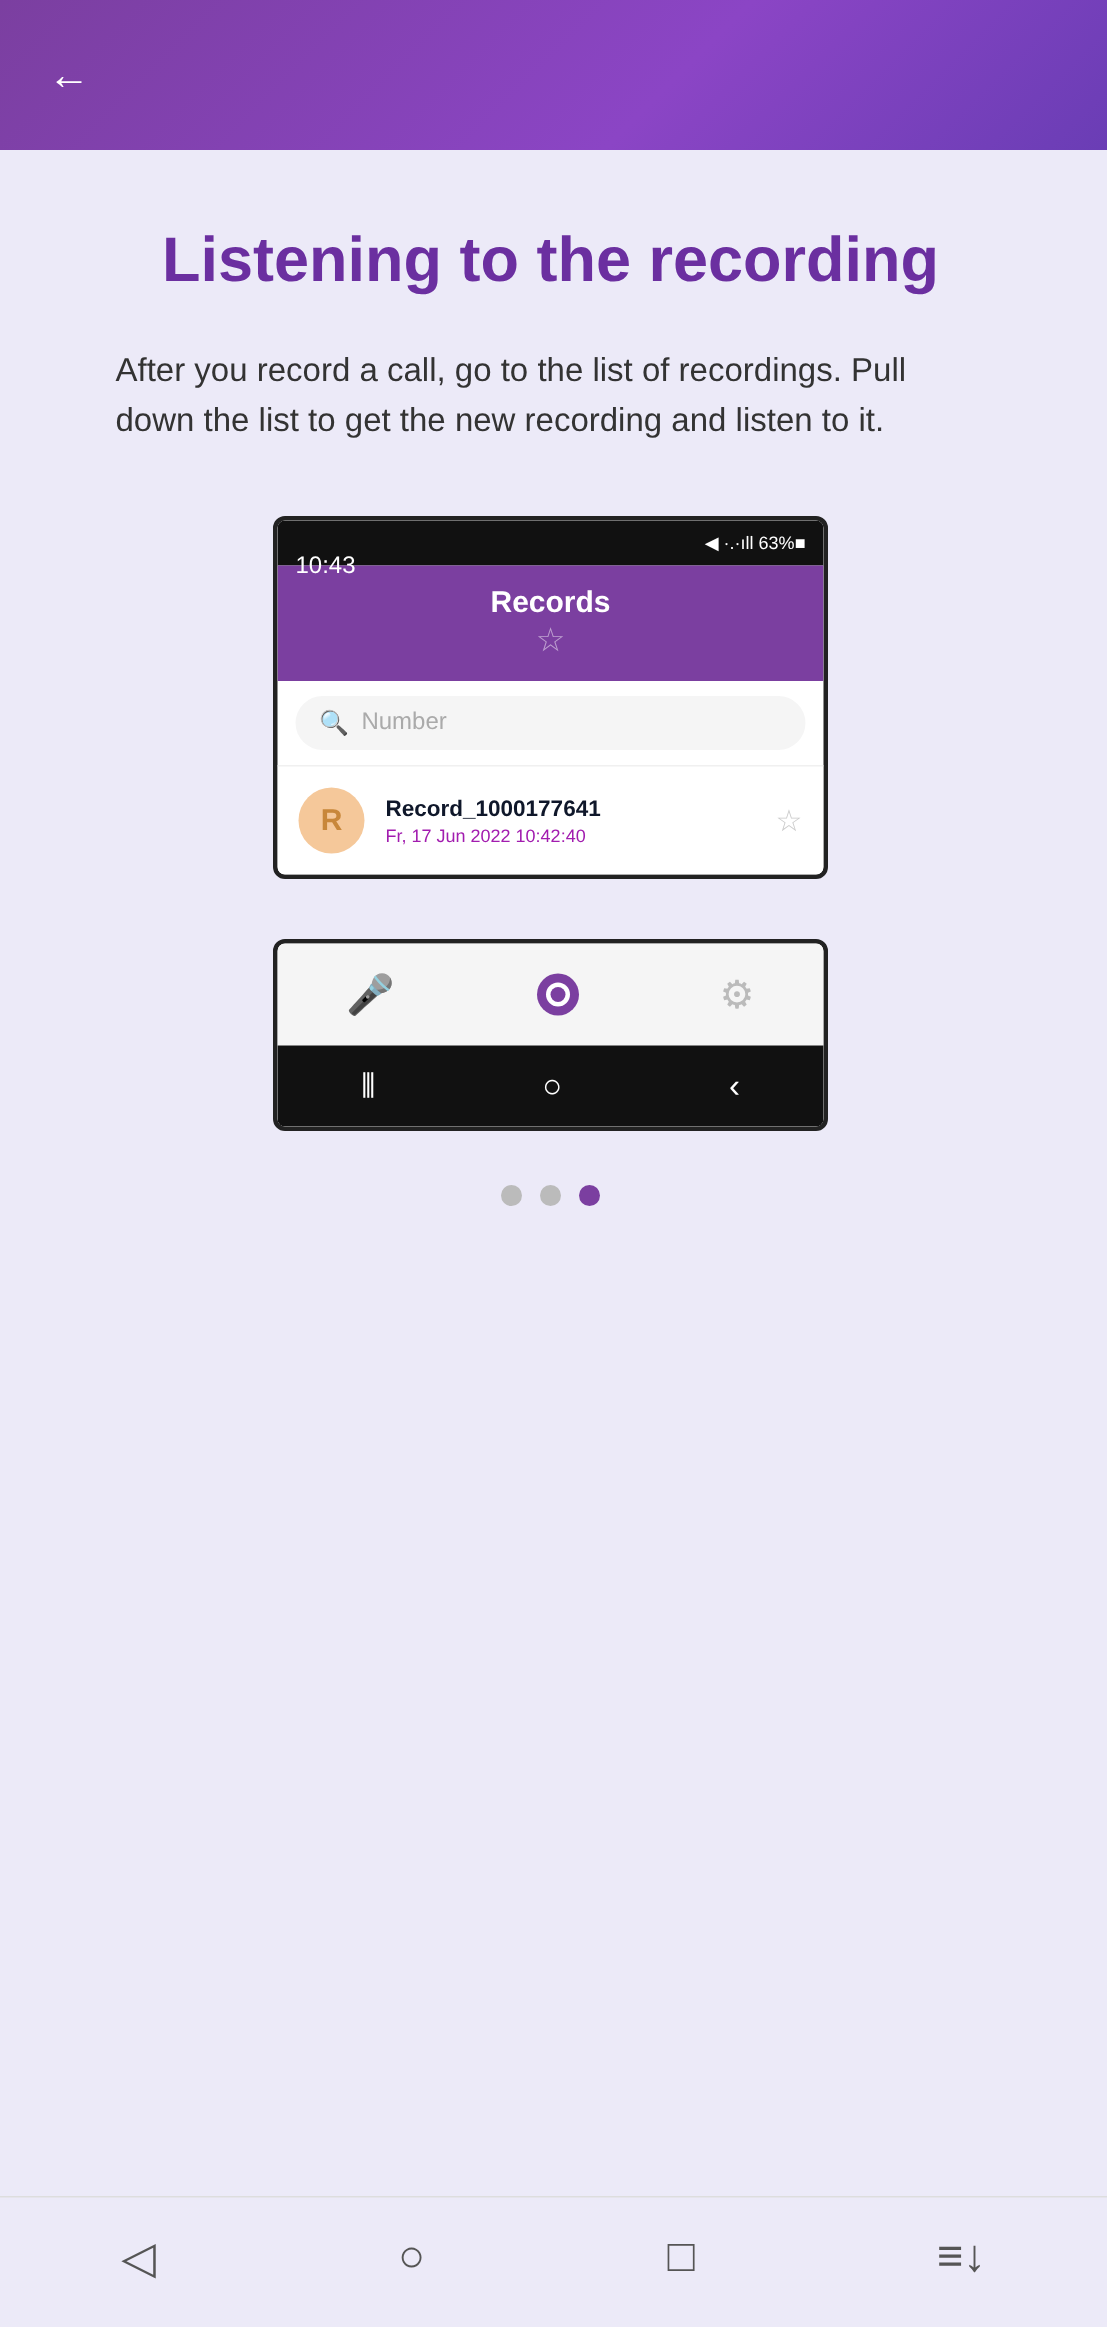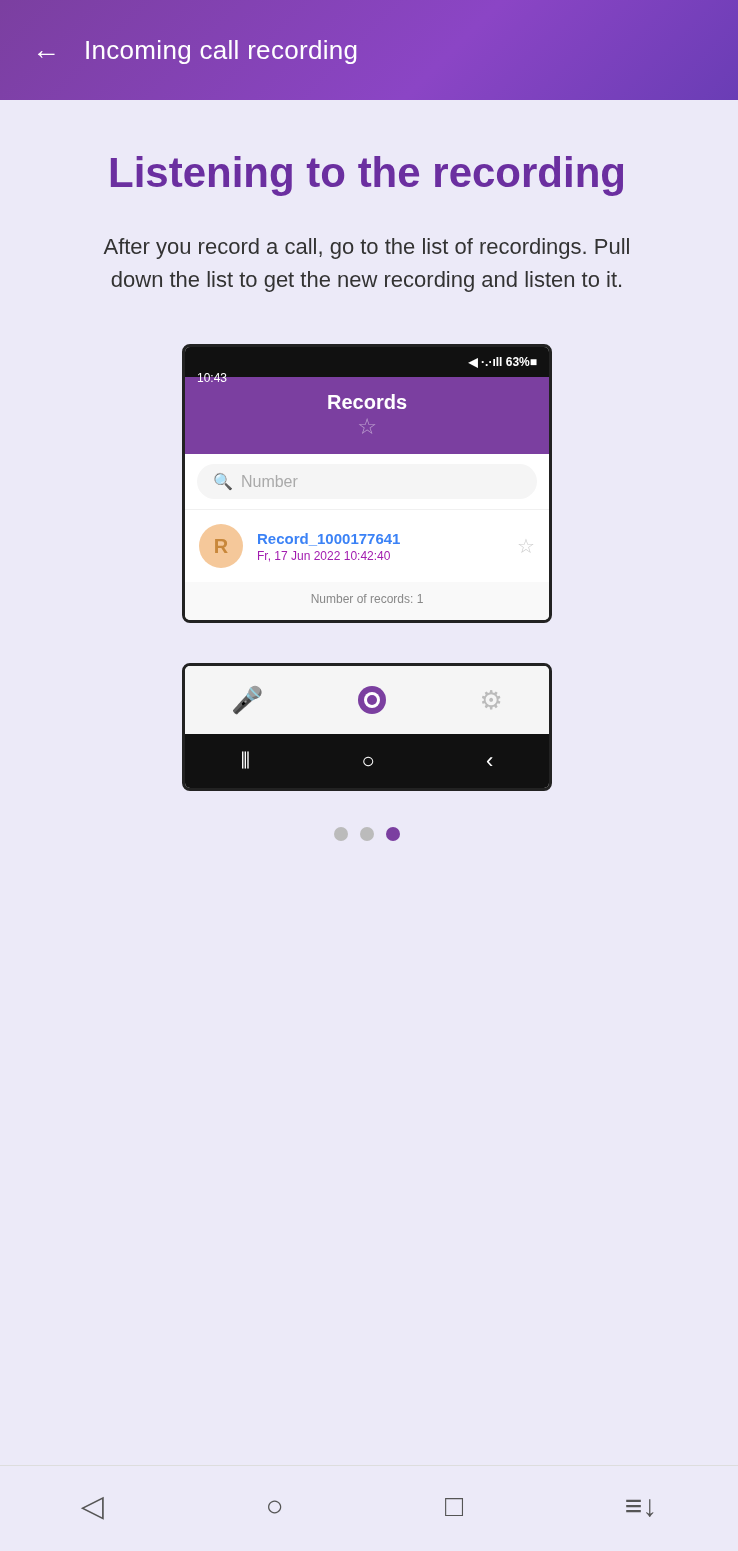--- a/index.html
+++ b/index.html
@@ -50,21 +50,21 @@
       font-size: 42px;
       font-weight: 800;
       text-align: center;
       line-height: 1.2;
       margin-bottom: 32px;
     }
 
     .page-description {
       color: #333;
       font-size: 22px;
-      text-align: center;
+      text-align: left;
       line-height: 1.5;
       max-width: 580px;
       margin-bottom: 48px;
     }
 
     
     .phone-mockup {
       background: #fff;
       border: 3px solid #222;
       border-radius: 8px;
@@ -77,32 +77,31 @@
       background: #111;
       color: #fff;
       font-size: 12px;
       display: flex;
       justify-content: space-between;
       align-items: center;
       padding: 6px 12px;
       height: 30px;
     }
     .statusbar-left {
-      font-size: 12px;
+      font-size: 16px;
       display: flex;
       align-items: center;
       gap: 6px;
       margin-top: 32px;
     }
     .statusbar-right {
       font-size: 12px;
       display: flex;
       align-items: center;
       gap: 4px;
-      font-weight: bold;
     }
 
     .phone-topbar {
       background: #7b3fa0;
       display: flex;
       justify-content: space-between;
       align-items: center;
       padding: 14px 18px;
       flex-direction: column;
     }
@@ -163,21 +162,21 @@
       font-weight: 700;
       color: #c8873a;
       flex-shrink: 0;
     }
     .record-info {
       flex: 1;
     }
     .record-name {
       font-size: 15px;
       font-weight: 600;
-      color: #3b82f6;
+      color: #0f172a;
     }
     .record-date {
       font-size: 12px;
       color: #a21caf;
       margin-top: 2px;
     }
     .record-star {
       color: #ccc;
       font-size: 20px;
     }
@@ -256,21 +255,20 @@
     .app-nav-btn {
       font-size: 30px;
       color: #555;
     }
   </style>
 </head>
 <body>
 
 <div class="header">
   <span class="header-back">←</span>
-  <span class="header-title">Incoming call recording</span>
 </div>
 
 <div class="main">
 
   <h1 class="page-title">Listening to the recording</h1>
   <p class="page-description">After you record a call, go to the list of recordings. Pull down the list to get the new recording and listen to it.</p>
 
   <div class="phone-mockup">
 
     <div class="phone-statusbar">
@@ -292,21 +290,20 @@
 
     <div class="phone-record-item">
       <div class="record-avatar">R</div>
       <div class="record-info">
         <div class="record-name">Record_1000177641</div>
         <div class="record-date">Fr, 17 Jun 2022 10:42:40</div>
       </div>
       <span class="record-star">☆</span>
     </div>
 
-    <div class="phone-records-count">Number of records: 1</div>
   </div>
 
   <div class="phone-mockup-bottom">
     <div class="phone-bottom-icons">
       <span class="bottom-icon mic">🎤</span>
       <span class="bottom-icon rec">
         <svg width="32" height="32" viewBox="0 0 32 32">
           <circle cx="16" cy="16" r="14" fill="#7b3fa0"></circle>
           <circle cx="16" cy="16" r="8" fill="white"></circle>
           <circle cx="16" cy="16" r="5" fill="#7b3fa0"></circle>

